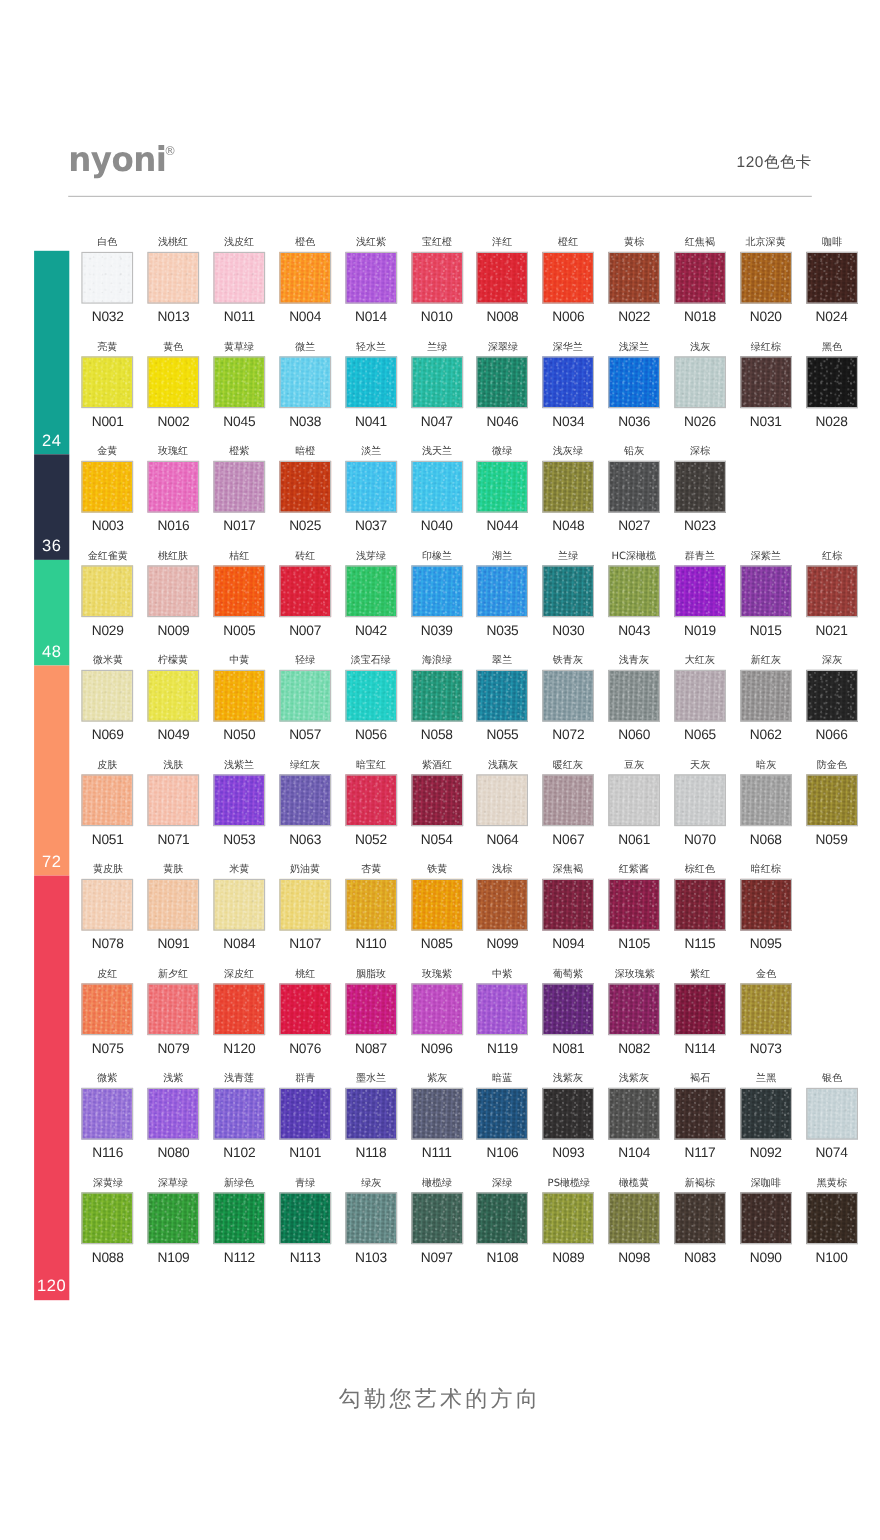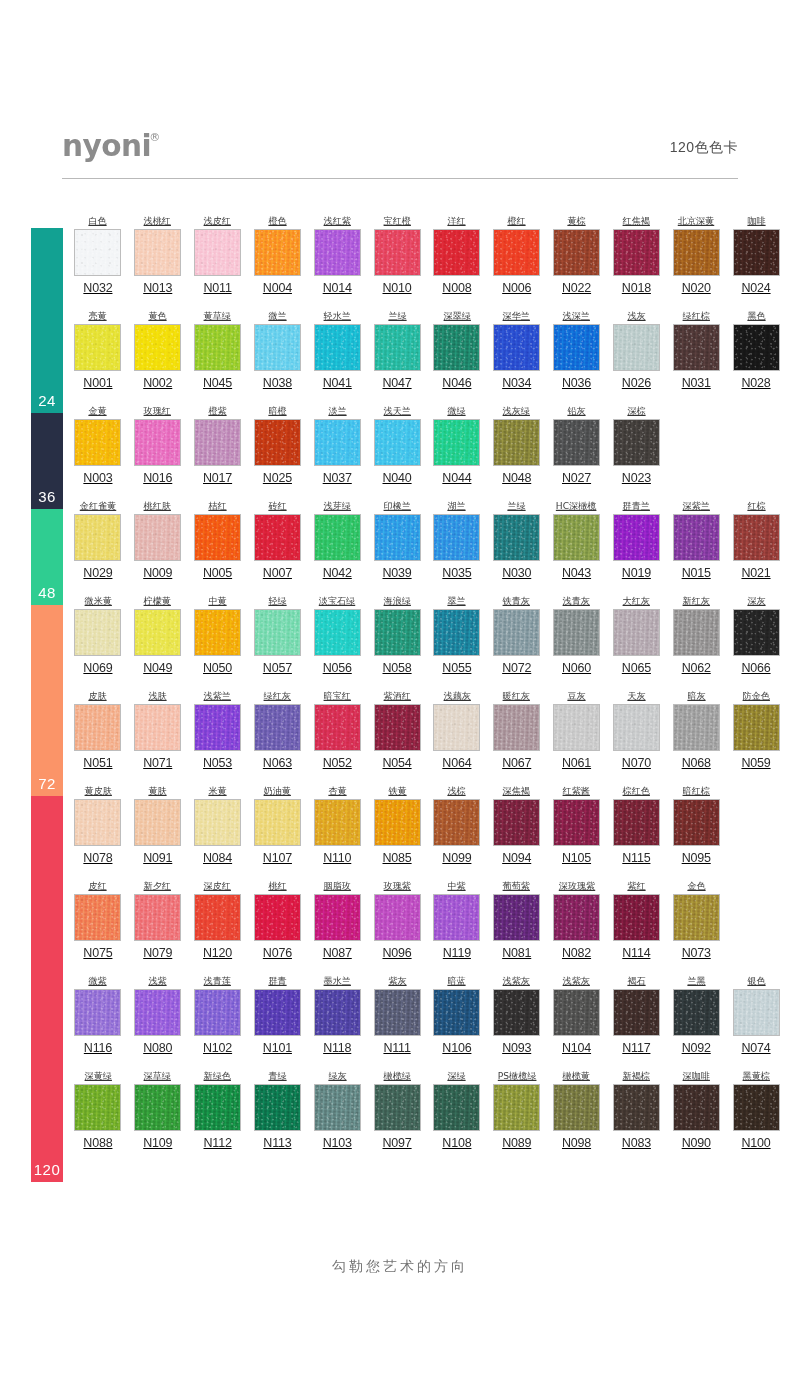--- a/index.html
+++ b/index.html
@@ -96,21 +96,20 @@
     font-family: "Liberation Sans", sans-serif;
     letter-spacing: 0.5px;
   }
 
   
   .grid {
     position: absolute;
     left: 68px;
     top: 214px;
     width: 718px;
-    text-decoration: underline;
   }
   .row {
     display: flex;
     height: 95px;
   }
   .cell {
     width: 59.83px;
     display: flex;
     flex-direction: column;
     align-items: center;
@@ -177,21 +176,21 @@
     letter-spacing: -0.2px;
   }
 
   
   .footer {
     position: absolute;
     left: 0;
     right: 0;
     top: 1258px;
     text-align: center;
-    font-size: 14px;
+    font-size: 20px;
     color: #737373;
     letter-spacing: 3px;
     font-family: "DejaVu Sans", "Liberation Sans", sans-serif;
   }
 </style>
 </head>
 <body>
 
 <div class="page">
 

